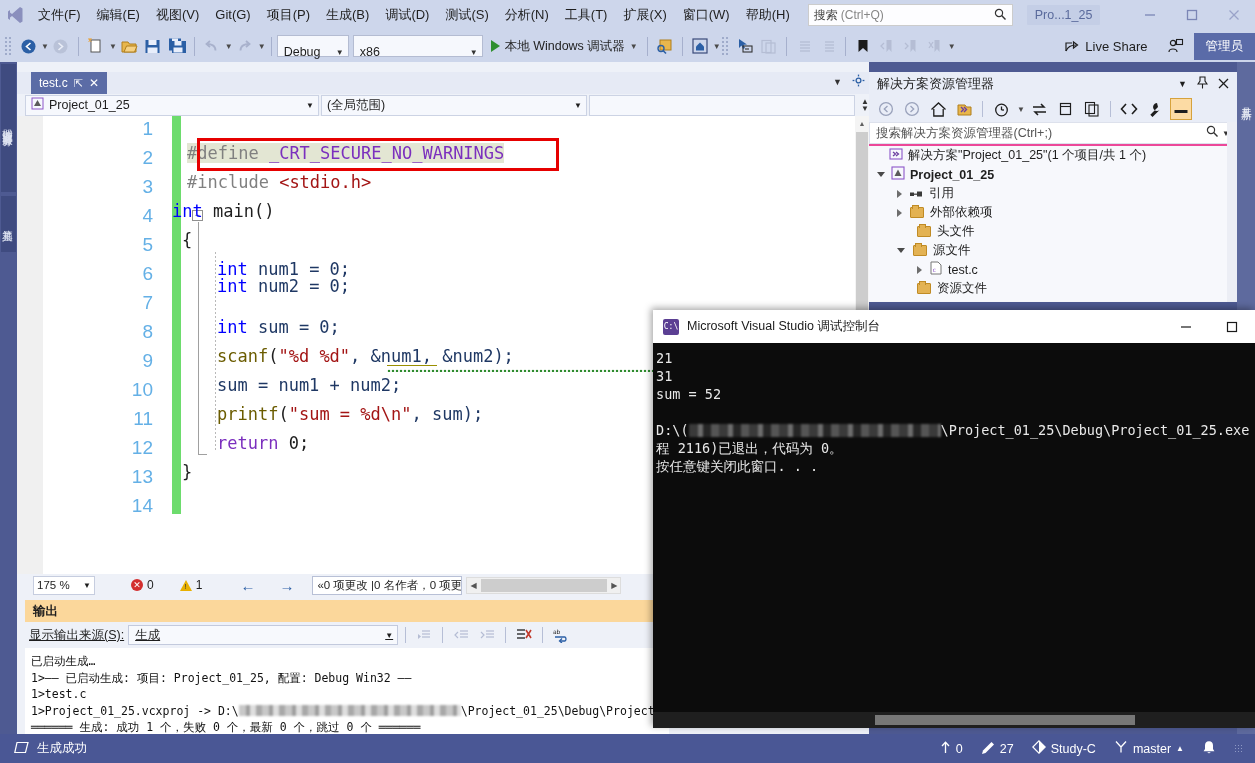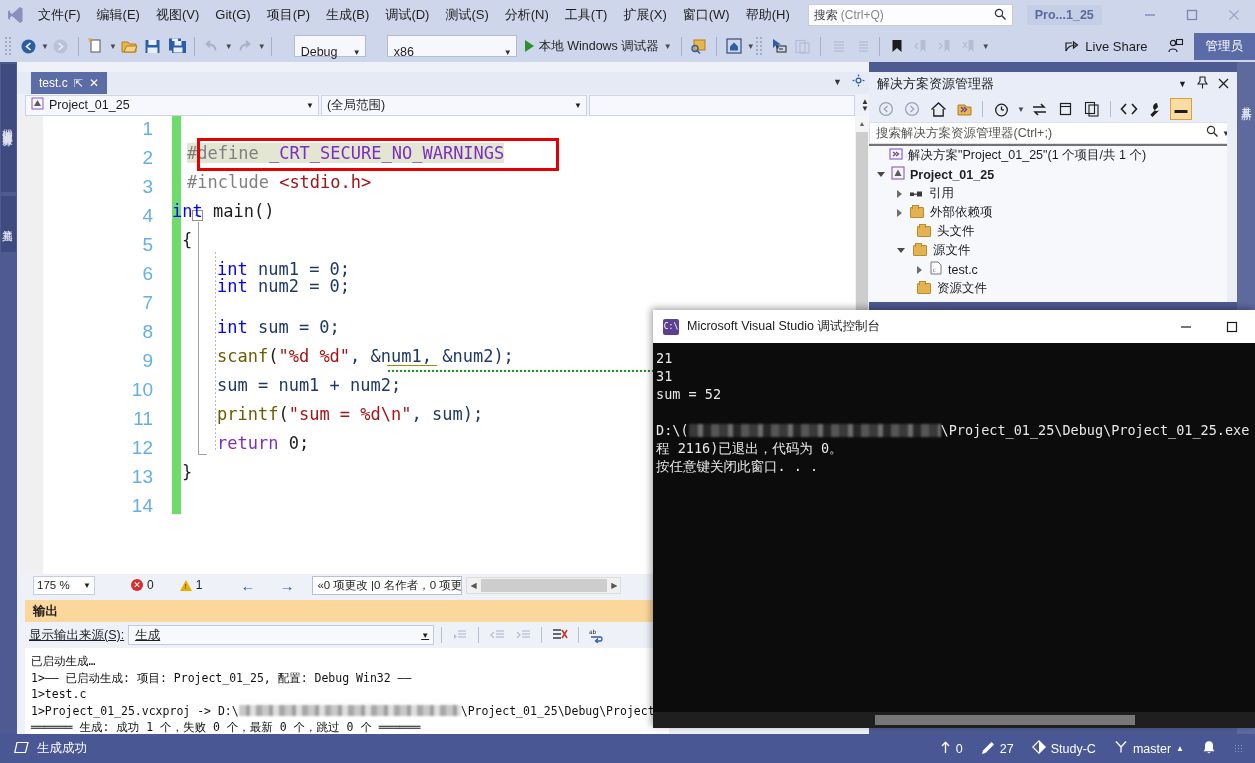--- a/index.html
+++ b/index.html
@@ -27,40 +27,40 @@
   .qsearch {
     margin-left:10px; width:205px; height:22px; background:#fdfdff;
     border:1px solid #ccc; display:flex; align-items:center; padding:0 5px;
     font-size:12px; color:#6b6b6b; position:relative;
   }
   .qsearch .ph { color:#444; }
   .qsearch .hint { color:#868686; margin-left:3px; }
   .qsearch .mag { position:absolute; right:5px; top:3px; }
   .titlechip {
     margin-left:14px; font-size:12.5px; color:#5a6a9c; background:#c4cee6;
-    padding:3px 8px; border-radius:1px;font-weight:bold;
+    padding:3px 8px; border-radius:1px;
   }
   .wbtns { position:absolute; right:0; top:0; display:flex; height:30px; }
   .wbtn { width:42px; height:30px; display:flex; align-items:center; justify-content:center; }
 
   
   .toolbar {
     position:absolute; left:0; top:30px; width:1255px; height:32px;
     background:#cdd6eb; display:flex; align-items:center; padding-left:4px;
   }
   .grip { width:9px; height:20px; margin-right:3px;
     background-image:radial-gradient(#9aa6c6 34%, transparent 36%);
     background-size:4px 4px; opacity:.9; }
   .tb-sep { width:1px; height:19px; background:#a6b0cd; margin:0 5px; }
   .tb-btn { height:24px; min-width:24px; display:flex; align-items:center; justify-content:center;
     padding:0 2px; }
   .tb-arrow { font-size:8px; color:#4a4a4a; margin-left:1px; }
   .combo {
     height:22px; background:#f6f8fd; border:1px solid #b4bcd2; display:flex; align-items:center;
-    padding:12px 4px 0 6px; font-size:12.5px; color:#1e1e1e; margin-right:4px; position:relative;margin-left:17px;
+    padding:12px 4px 0 6px; font-size:12.5px; color:#1e1e1e; margin-right:4px; position:relative;
   }
   .combo .cv { flex:1; white-space:nowrap; overflow:hidden; }
   .combo .carr { font-size:8px; color:#333; margin-left:6px; }
   .run-btn { display:flex; align-items:center; height:24px; padding:0 4px; font-size:12.5px; }
   .tri { width:0;height:0;border-left:9px solid #2f8f2f;border-top:6px solid transparent;
     border-bottom:6px solid transparent; margin-right:5px; }
   .liveshare { display:flex; align-items:center; gap:5px; font-size:13px; padding:3px 6px; }
   .adminbtn { background:#5a6ba8; color:#fff; font-size:12.5px; padding:5px 12px; margin-left:6px; }
 
   
@@ -145,34 +145,34 @@
     display:flex; align-items:center; }
   .hscroll .bar { height:13px; background:#cdcdcd; margin:0 13px; flex:1; }
 
   
   .outpanel { position:absolute; left:0; top:534px; width:852px; height:200px; background:#eef1f8; }
   .outtitle { position:absolute; left:8px; top:4px; width:644px; height:22px; background:#fbd79b;
     display:flex; align-items:center; padding-left:8px; font-size:12.5px; font-weight:bold; }
   .outtools { position:absolute; left:8px; top:26px; width:644px; height:26px; background:#eef1f8;
     display:flex; align-items:center; gap:4px; padding-left:4px;text-decoration:underline; }
   .outtools .lbl { font-size:12.5px; }
-  .srccombo { width:306px; height:20px; background:#f7f9fd; border:1px solid #c3cadd;
+  .srccombo { width:270px; height:20px; background:#f7f9fd; border:1px solid #c3cadd;
     display:flex; align-items:center; padding:0 4px 0 6px; font-size:12.5px; }
   .outbody { position:absolute; left:8px; top:52px; width:644px; height:128px; background:#fff;
     font-family:"DejaVu Sans Mono", monospace; font-size:11.5px; color:#111; padding:5px 0 0 6px;
     line-height:16.5px; overflow:hidden; white-space:pre; }
   .blur { display:inline-block; background:
       repeating-linear-gradient(90deg,#c8c8c8 0 7px,#9e9e9e 7px 11px,#dedede 11px 17px,#a8a8a8 17px 23px);
       height:11px; vertical-align:-1px; filter:blur(1.2px); }
   .blurdark { display:inline-block; background:
       repeating-linear-gradient(90deg,#3a3a3a 0 9px,#6d6d6d 9px 14px,#262626 14px 22px,#555 22px 30px);
       height:13px; vertical-align:-2px; filter:blur(1.3px); }
 
   
-  .solex { position:absolute; left:869px; top:72px; width:368px; height:230px; background:#737373; }
+  .solex { position:absolute; left:869px; top:72px; width:368px; height:230px; background:#ec4899; }
   .solex-head { position:absolute; left:0; top:0; width:368px; height:24px; background:#e9edf7;
     display:flex; align-items:center; padding-left:8px; font-size:13px; }
   .solex-head .ctrls { margin-left:auto; display:flex; gap:10px; padding-right:8px; align-items:center; }
   .solex-tb { position:absolute; left:0; top:24px; width:368px; height:26px; background:#e9edf7;
     display:flex; align-items:center; gap:4px; padding-left:6px; }
   .setb { width:22px;height:22px;display:flex;align-items:center;justify-content:center; }
   .setb.active { background:#fcdba4; border:1px solid #d6a23c; }
   .se-sep { width:1px;height:16px;background:#b6bed6;margin:0 3px; }
   .solex-search { position:absolute; left:0; top:50px; width:368px; height:22px; background:#fff;
     border:1px solid #dde1ec; display:flex; align-items:center; padding:0 6px; font-size:12.5px; color:#555; }

